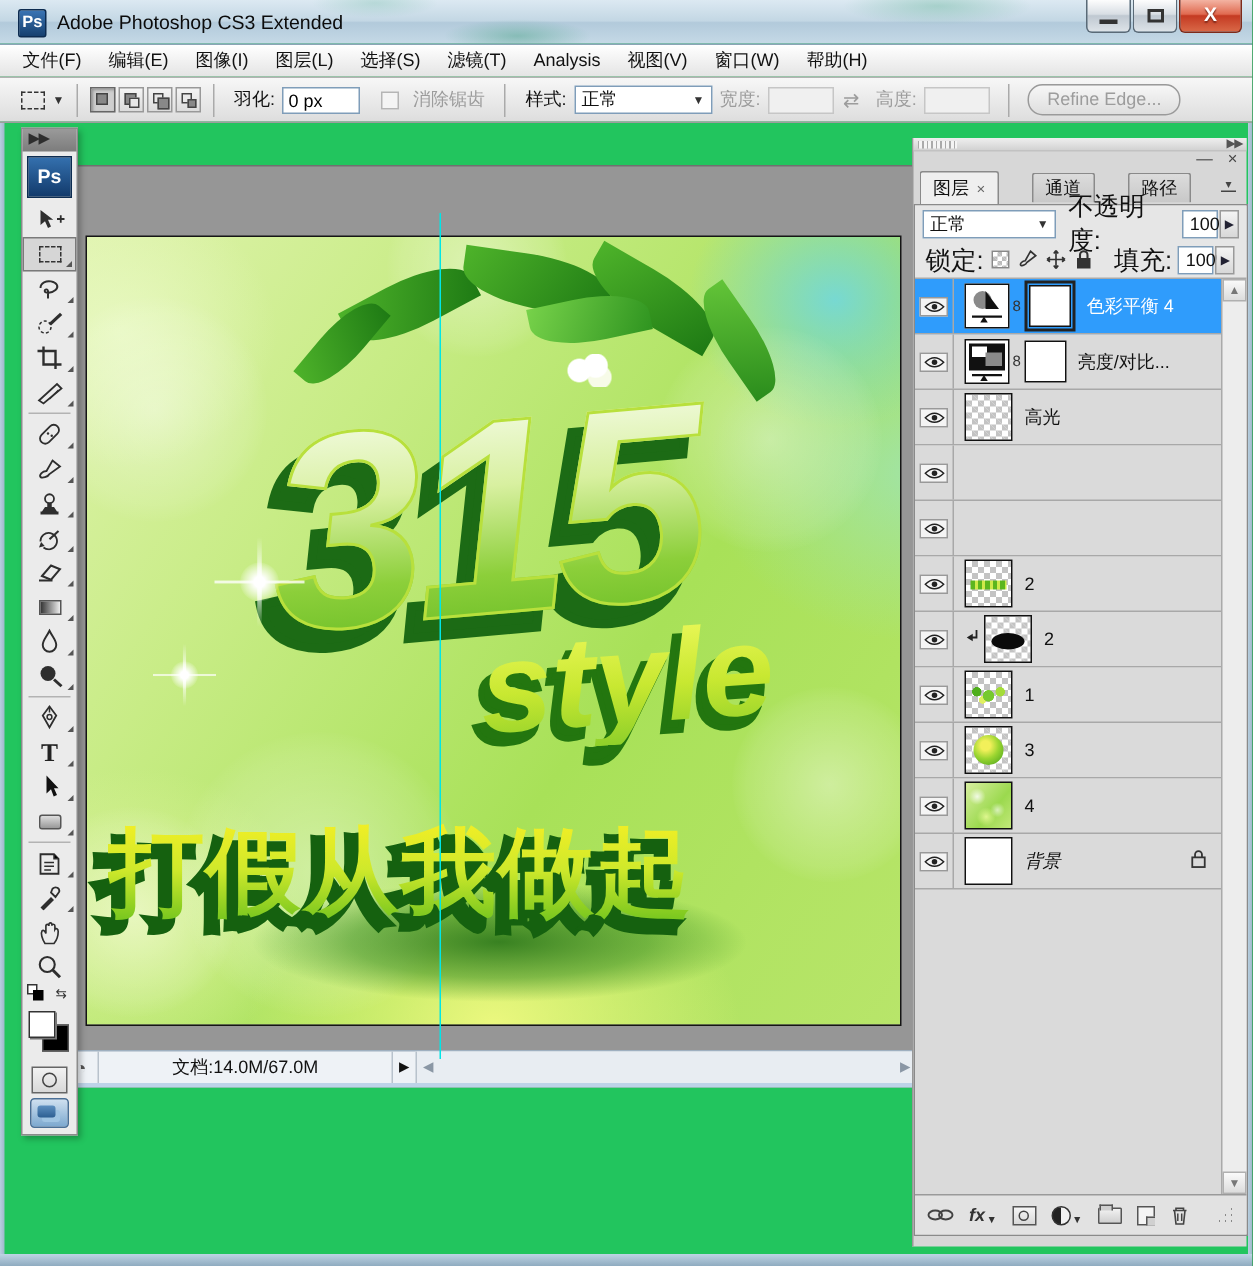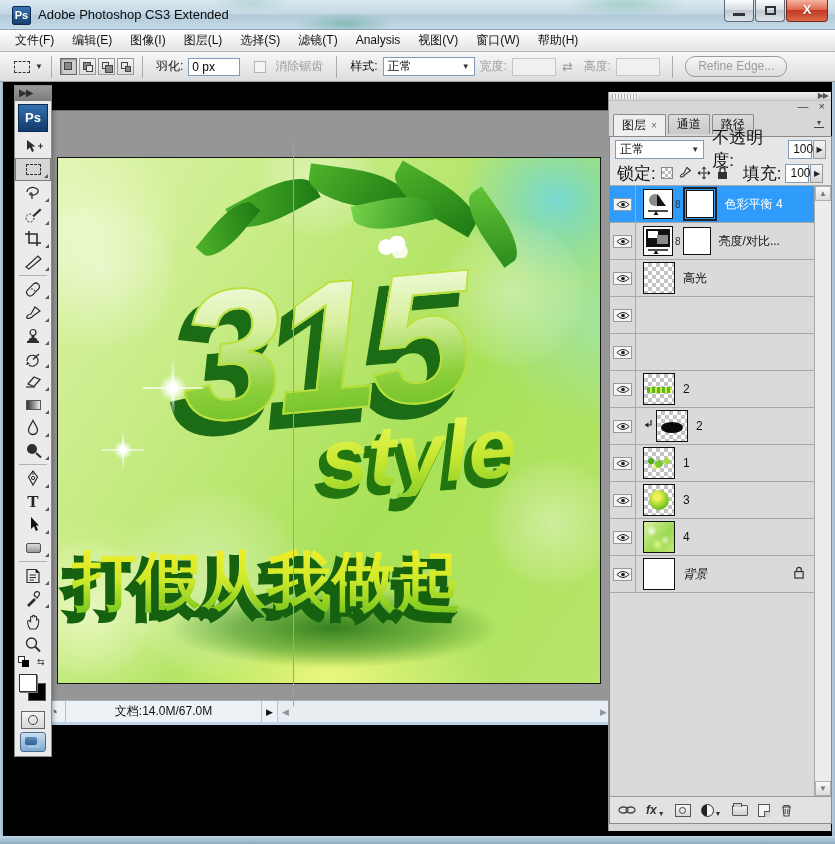--- a/index.html
+++ b/index.html
@@ -1,18 +1,18 @@
 <!DOCTYPE html>
 <html><head>
 <meta charset="utf-8">
 <style>
   * { box-sizing: border-box; }
   body { margin:0; background:#666; }
   .screen{ position:relative; width:835px; height:844px; overflow:hidden;
-    font-family:"Liberation Sans","DejaVu Sans",sans-serif; background:#000000; font-size:12px; color:#111;}
+    font-family:"Liberation Sans","DejaVu Sans",sans-serif; background:#22c55e; font-size:12px; color:#111;}
 
   
   .titlebar{ position:absolute; left:0; top:0; width:835px; height:30px;
     background:
       radial-gradient(70px 16px at 345px 24px, rgba(80,165,140,.5), transparent 70%),
       radial-gradient(90px 18px at 625px 4px, rgba(110,185,160,.45), transparent 70%),
       radial-gradient(60px 14px at 250px 2px, rgba(120,190,170,.35), transparent 70%),
       linear-gradient(#dce9f2 0%, #c3d7e4 48%, #b2cadb 52%, #c5d9e6 100%);
     border-bottom:1px solid #8aa4b6;}
   .ps-logo{ position:absolute; left:12px; top:6px; width:19px; height:19px; border:1px solid #0c2b50;
@@ -165,21 +165,21 @@
   
   .dock{ position:absolute; left:608px; top:92px; width:223px; height:739px; background:#d7d7d7;
     border-left:1px solid #989898; z-index:10;}
   .dock-grip{ height:9px; background:linear-gradient(#efefef,#d2d2d2);
     border-bottom:1px solid #c2c2c2; position:relative;}
   .dock-grip .ridges{ position:absolute; left:3px; top:2px; width:26px; height:5px;
     background:repeating-linear-gradient(90deg,#aaa 0 1px,#f4f4f4 1px 3px);}
   .dock-grip .collapse{ position:absolute; right:3px; top:-1px; font-size:8px; color:#555; letter-spacing:-1px;}
   .grp-btns{ height:13px; text-align:right; padding-right:6px; color:#444; font-size:11px; line-height:11px;}
   .grp-btns span{ margin-left:7px; }
-  .tabs{ height:22px; display:flex; align-items:flex-start; padding-left:4px; position:relative;}
+  .tabs{ height:22px; display:flex; align-items:center; padding-left:4px; position:relative;gap:20px;}
   .tab{ height:20px; padding:0 8px; border:1px solid #8a8a8a; border-bottom:none; margin-right:2px;
     background:linear-gradient(#dcdcdc,#c8c8c8); font-size:12px; line-height:19px; border-radius:2px 2px 0 0;}
   .tab.active{ background:#efefef; height:22px; line-height:21px;}
   .tab .tx{ margin-left:5px; color:#666; font-size:10px;}
   .flyout{ position:absolute; right:4px; bottom:2px; width:16px; height:14px; font-size:8px; color:#444; line-height:6px; text-align:center;}
   .flyout .bars{ display:block; width:10px; margin:1px auto 0; border-top:1px solid #444; padding-top:1px; box-shadow:0 2px 0 -1px #444, 0 4px 0 -1px #444;}
   .panel-body{ position:absolute; left:0; top:44px; width:223px; height:688px; background:#e6e6e6;
     border:1px solid #8a8a8a; border-top:1px solid #8a8a8a;}
   .blend-row{ height:24px; display:flex; align-items:center; padding:0 5px; background:#e6e6e6;}
   .blend-select{ width:90px; height:19px; background:#fff; border:1px solid #7f9db9; display:flex; align-items:center; justify-content:space-between; padding:0 4px;}

